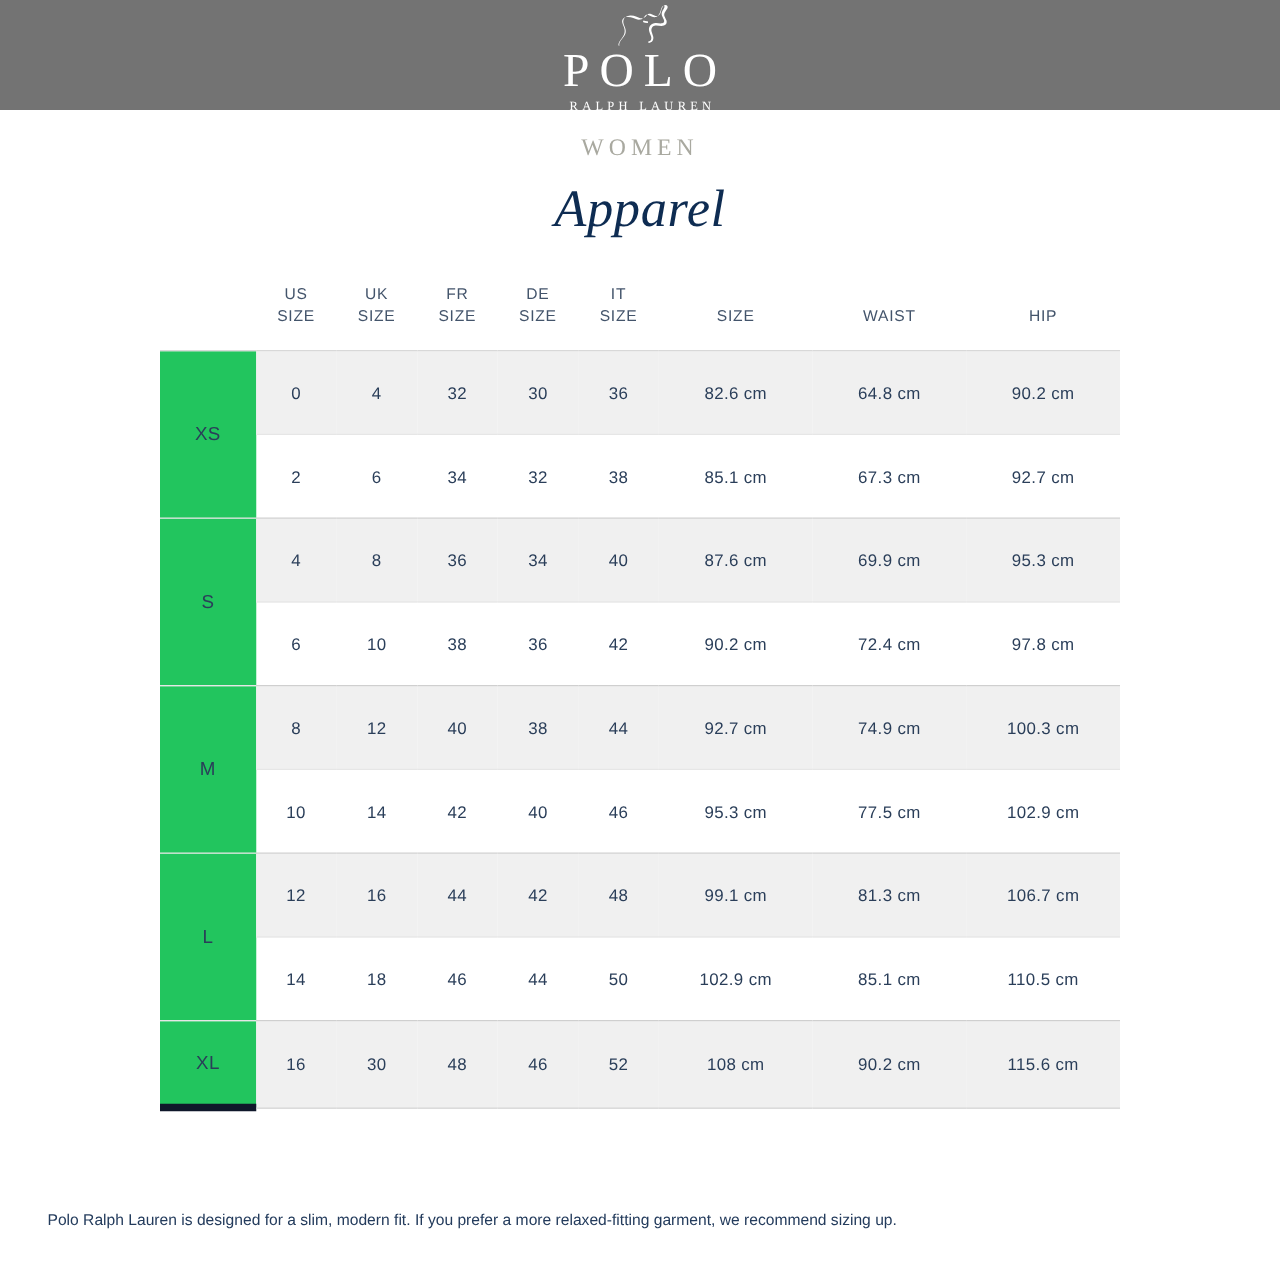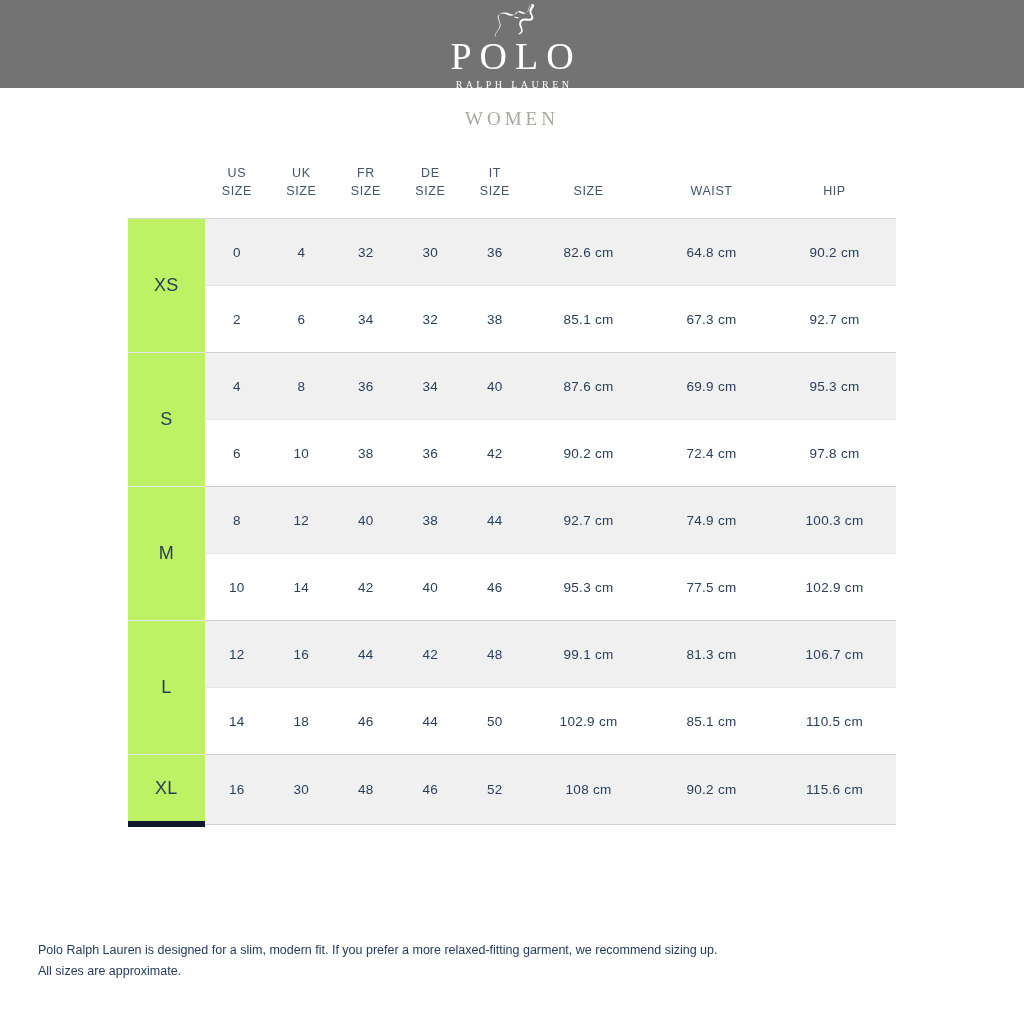--- a/index.html
+++ b/index.html
@@ -96,37 +96,37 @@
   }
   table.size-table td {
     text-align: center;
     height: 64px;
     border-bottom: 1px solid #e6e6e6;
     letter-spacing: 0.3px;
     white-space: nowrap;
   }
   td.shade { background: #f0f0f0; }
   td.sizecell {
-    background: #bef264;
-    font-size: 18px;
+    background: #22c55e;
+    font-size: 15px;
     color: #2a3e59;
     border-bottom: 1px solid transparent;
     width: 74px;
   }
   tr.group-end td { border-bottom: 1px solid #cfcfcf; }
   tr.group-end td.sizecell { border-bottom: 6px solid #0f172a; }
   col.c-size { width: 74px; }
   col.c-num  { width: 64px; }
   col.c-meas { width: 122px; }
 
   
   .footnote {
     position: absolute;
     left: 38px;
-    top: 940px;
+    top: 966px;
     font-size: 12.5px;
     line-height: 1.65;
     color: #233b5c;
     max-width: 900px;
   }
 </style>
 </head>
 <body>
 
 <div class="header">
@@ -137,20 +137,21 @@
         <path d="M31.8 18.4c1.1.5 2.3.7 3.5.6l.1 1.3c-1.4.1-2.8-.1-4.1-.7z"></path>
       </svg>
     </span>
     <span class="logo-polo">POLO</span>
     <span class="logo-rl">RALPH LAUREN</span>
   </div>
 </div>
 
 <div class="titles">
   <div class="eyebrow">WOMEN</div>
+  <div class="title">Apparel</div>
 </div>
 
 <div class="table-wrap">
   <table class="size-table">
     <colgroup>
       <col class="c-size">
         <col class="c-num">
         <col class="c-num">
         <col class="c-num">
         <col class="c-num">
@@ -293,14 +294,13 @@
         <td class="shade">108 cm</td>
         <td class="shade">90.2 cm</td>
         <td class="shade">115.6 cm</td>
       </tr>
     </tbody>
   </table>
 </div>
 
 <div class="footnote">
   <div>Polo Ralph Lauren is designed for a slim, modern fit. If you prefer a more relaxed-fitting garment, we recommend sizing up.</div>
-  <div>All sizes are approximate.</div>
 </div>
 
 </body></html>

